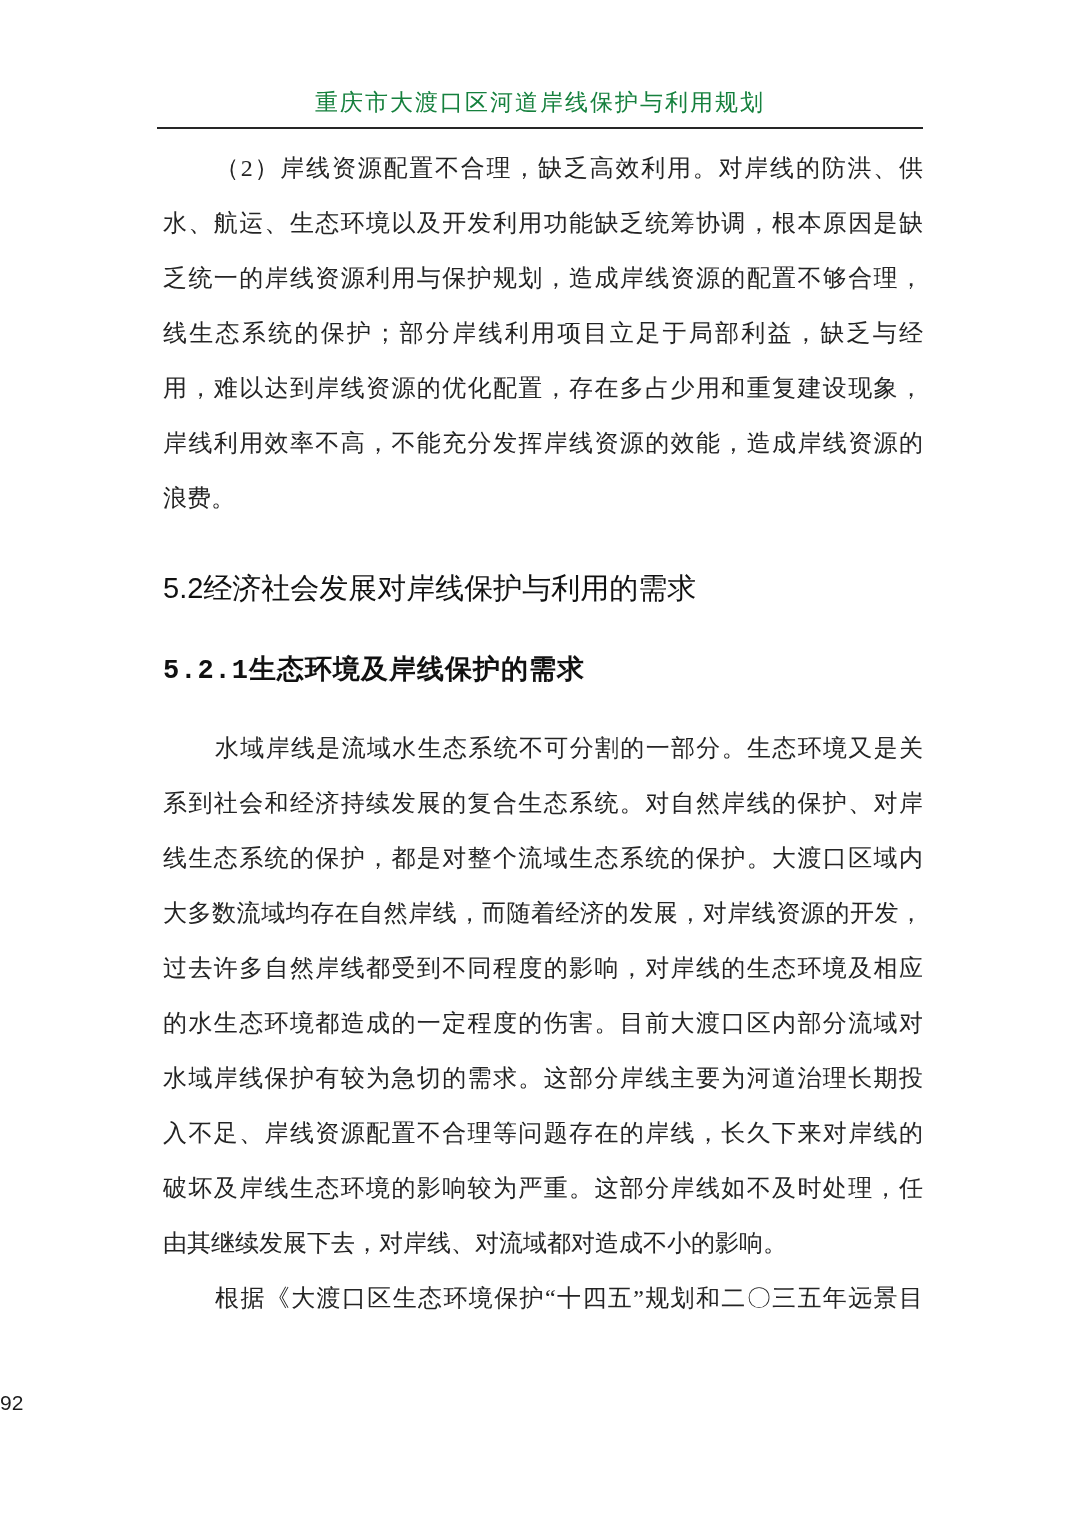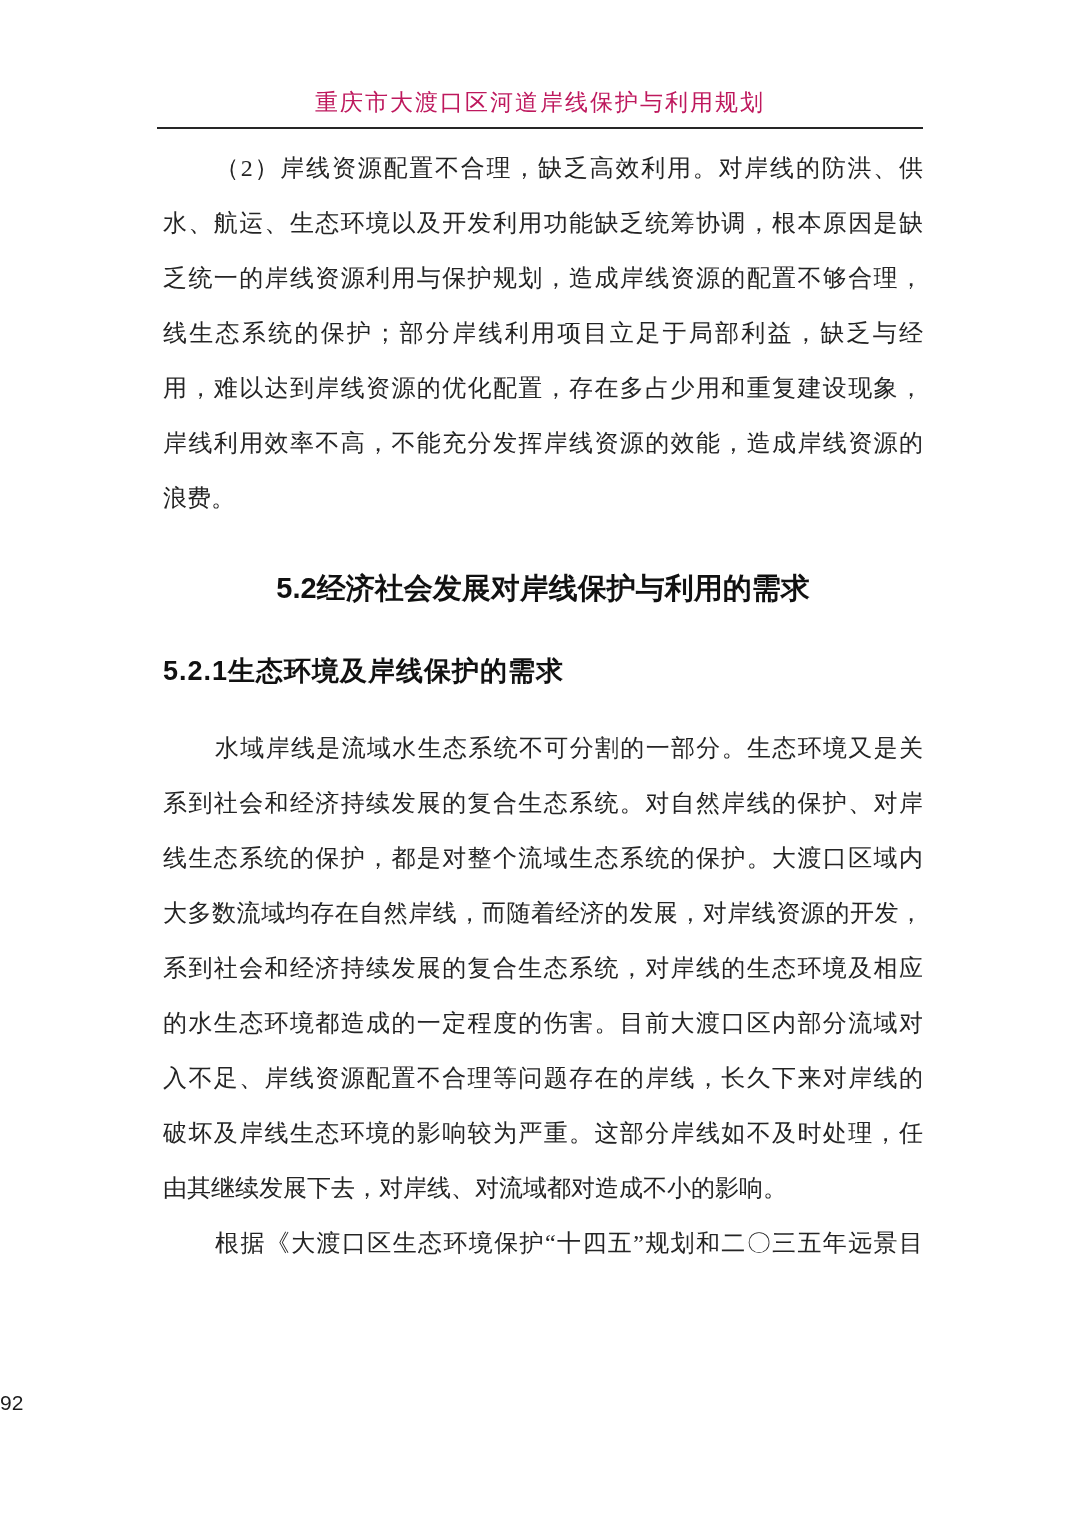--- a/index.html
+++ b/index.html
@@ -15,21 +15,21 @@
   }
   .header {
     margin: 0 151px 0 157px;
     padding-top: 86px;
     text-align: center;
   }
   .header-title {
     font-size: 23px;
     line-height: 34px;
     letter-spacing: 2px;
-    color: #be185d;
+    color: #15803d;
   }
   .rule {
     margin-top: 7px;
     border-top: 2px solid #262626;
     height: 0;
   }
   .content {
     margin: 12px 151px 0 163px;
   }
   .para {
@@ -41,29 +41,28 @@
     line-height: 55px;
     text-align: justify;
     text-align-last: justify;
     text-justify: inter-character;
     overflow: visible;
   }
   .line.indent { text-indent: 52px; }
   .line.end { text-align-last: left; }
   .h2 {
     font-family: "Liberation Sans", sans-serif;
-    font-weight: bold;
+    font-weight: normal;
     font-size: 29px;
     line-height: 40px;
     color: #111111;
     margin: 42px 0 0 0;
-    text-align: center;
   }
   .h3 {
-    font-family: Liberation Sans, sans-serif;
+    font-family: Liberation Mono, monospace;
     font-weight: bold;
     font-size: 27px;
     line-height: 40px;
     letter-spacing: 1px;
     color: #111111;
     margin: 43px 0 30px 0;
   }
   .pagenum {
     position: absolute;
     left: 0;
@@ -97,22 +96,23 @@
 
     <div class="h2">5.2经济社会发展对岸线保护与利用的需求</div>
 
     <div class="h3">5.2.1生态环境及岸线保护的需求</div>
 
     <div class="para">
         <div class="line indent">水域岸线是流域水生态系统不可分割的一部分。生态环境又是关</div>
         <div class="line">系到社会和经济持续发展的复合生态系统。对自然岸线的保护、对岸</div>
         <div class="line">线生态系统的保护，都是对整个流域生态系统的保护。大渡口区域内</div>
         <div class="line">大多数流域均存在自然岸线，而随着经济的发展，对岸线资源的开发，</div>
-        <div class="line">系到社会和经济持续发展的复合生态系统，对岸线的生态环境及相应</div>
+        <div class="line">过去许多自然岸线都受到不同程度的影响，对岸线的生态环境及相应</div>
         <div class="line">的水生态环境都造成的一定程度的伤害。目前大渡口区内部分流域对</div>
+        <div class="line">水域岸线保护有较为急切的需求。这部分岸线主要为河道治理长期投</div>
         <div class="line">入不足、岸线资源配置不合理等问题存在的岸线，长久下来对岸线的</div>
         <div class="line">破坏及岸线生态环境的影响较为严重。这部分岸线如不及时处理，任</div>
         <div class="line end">由其继续发展下去，对岸线、对流域都对造成不小的影响。</div>
       </div>
 
     <div class="para">
         <div class="line indent">根据《大渡口区生态环境保护“十四五”规划和二〇三五年远景目</div>
       </div>
   </div>
 

